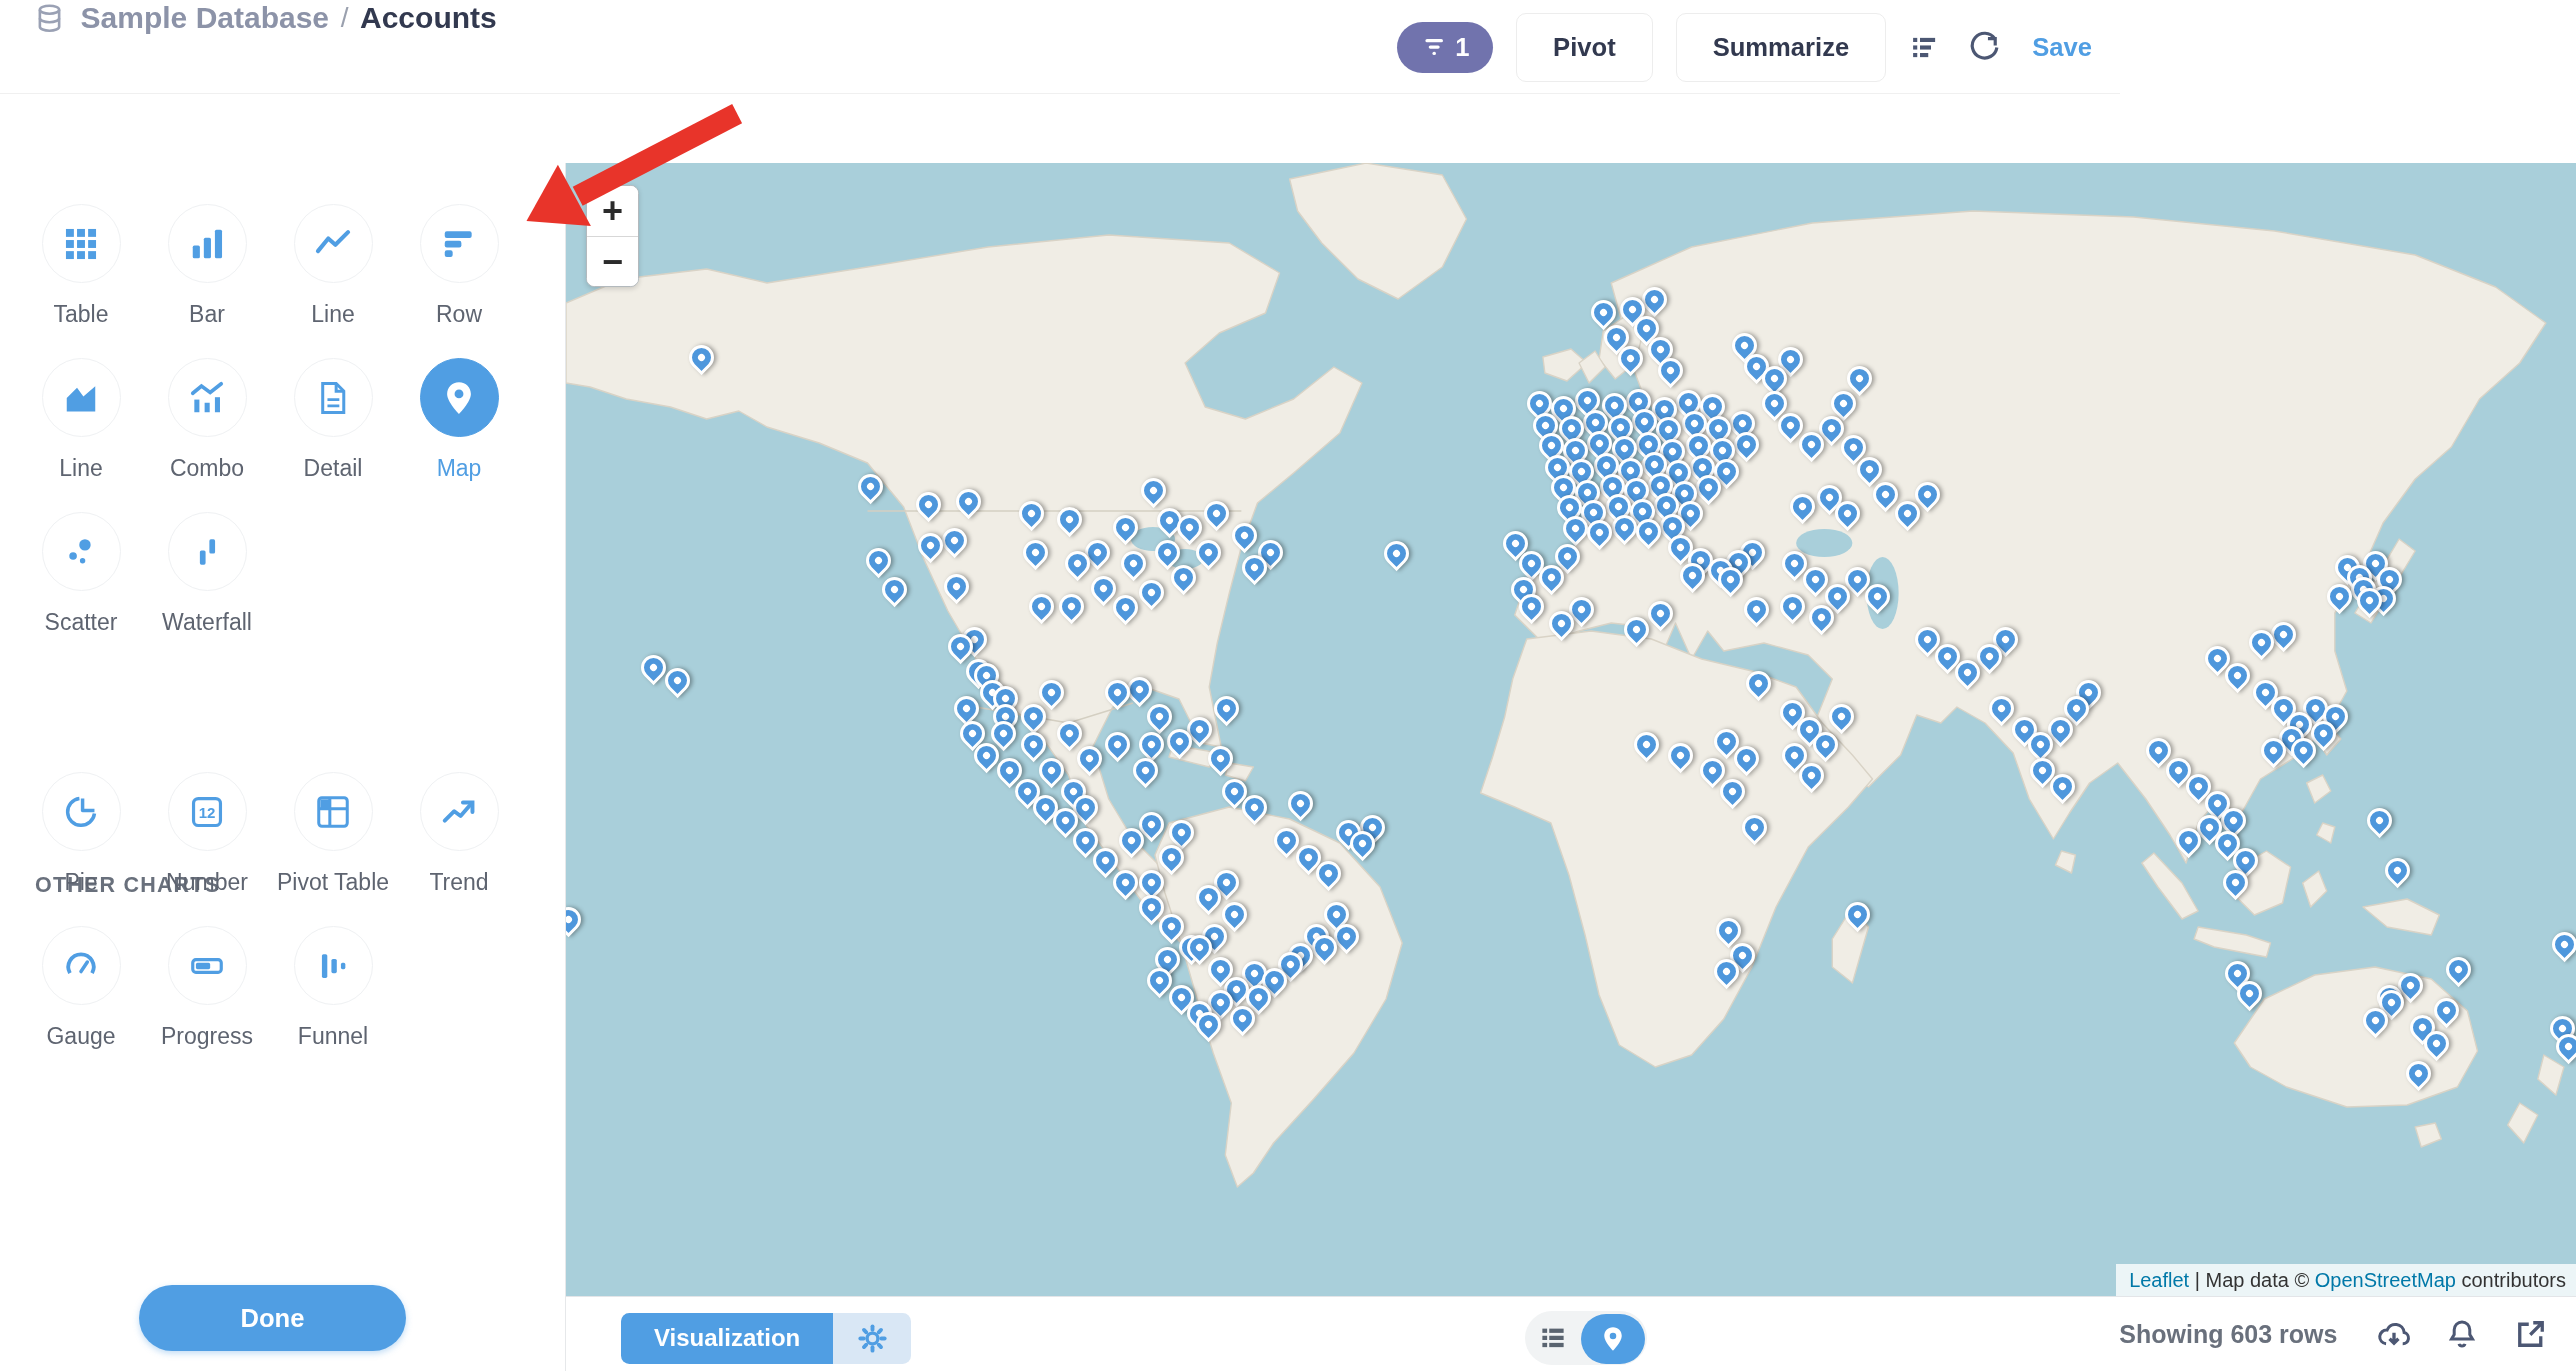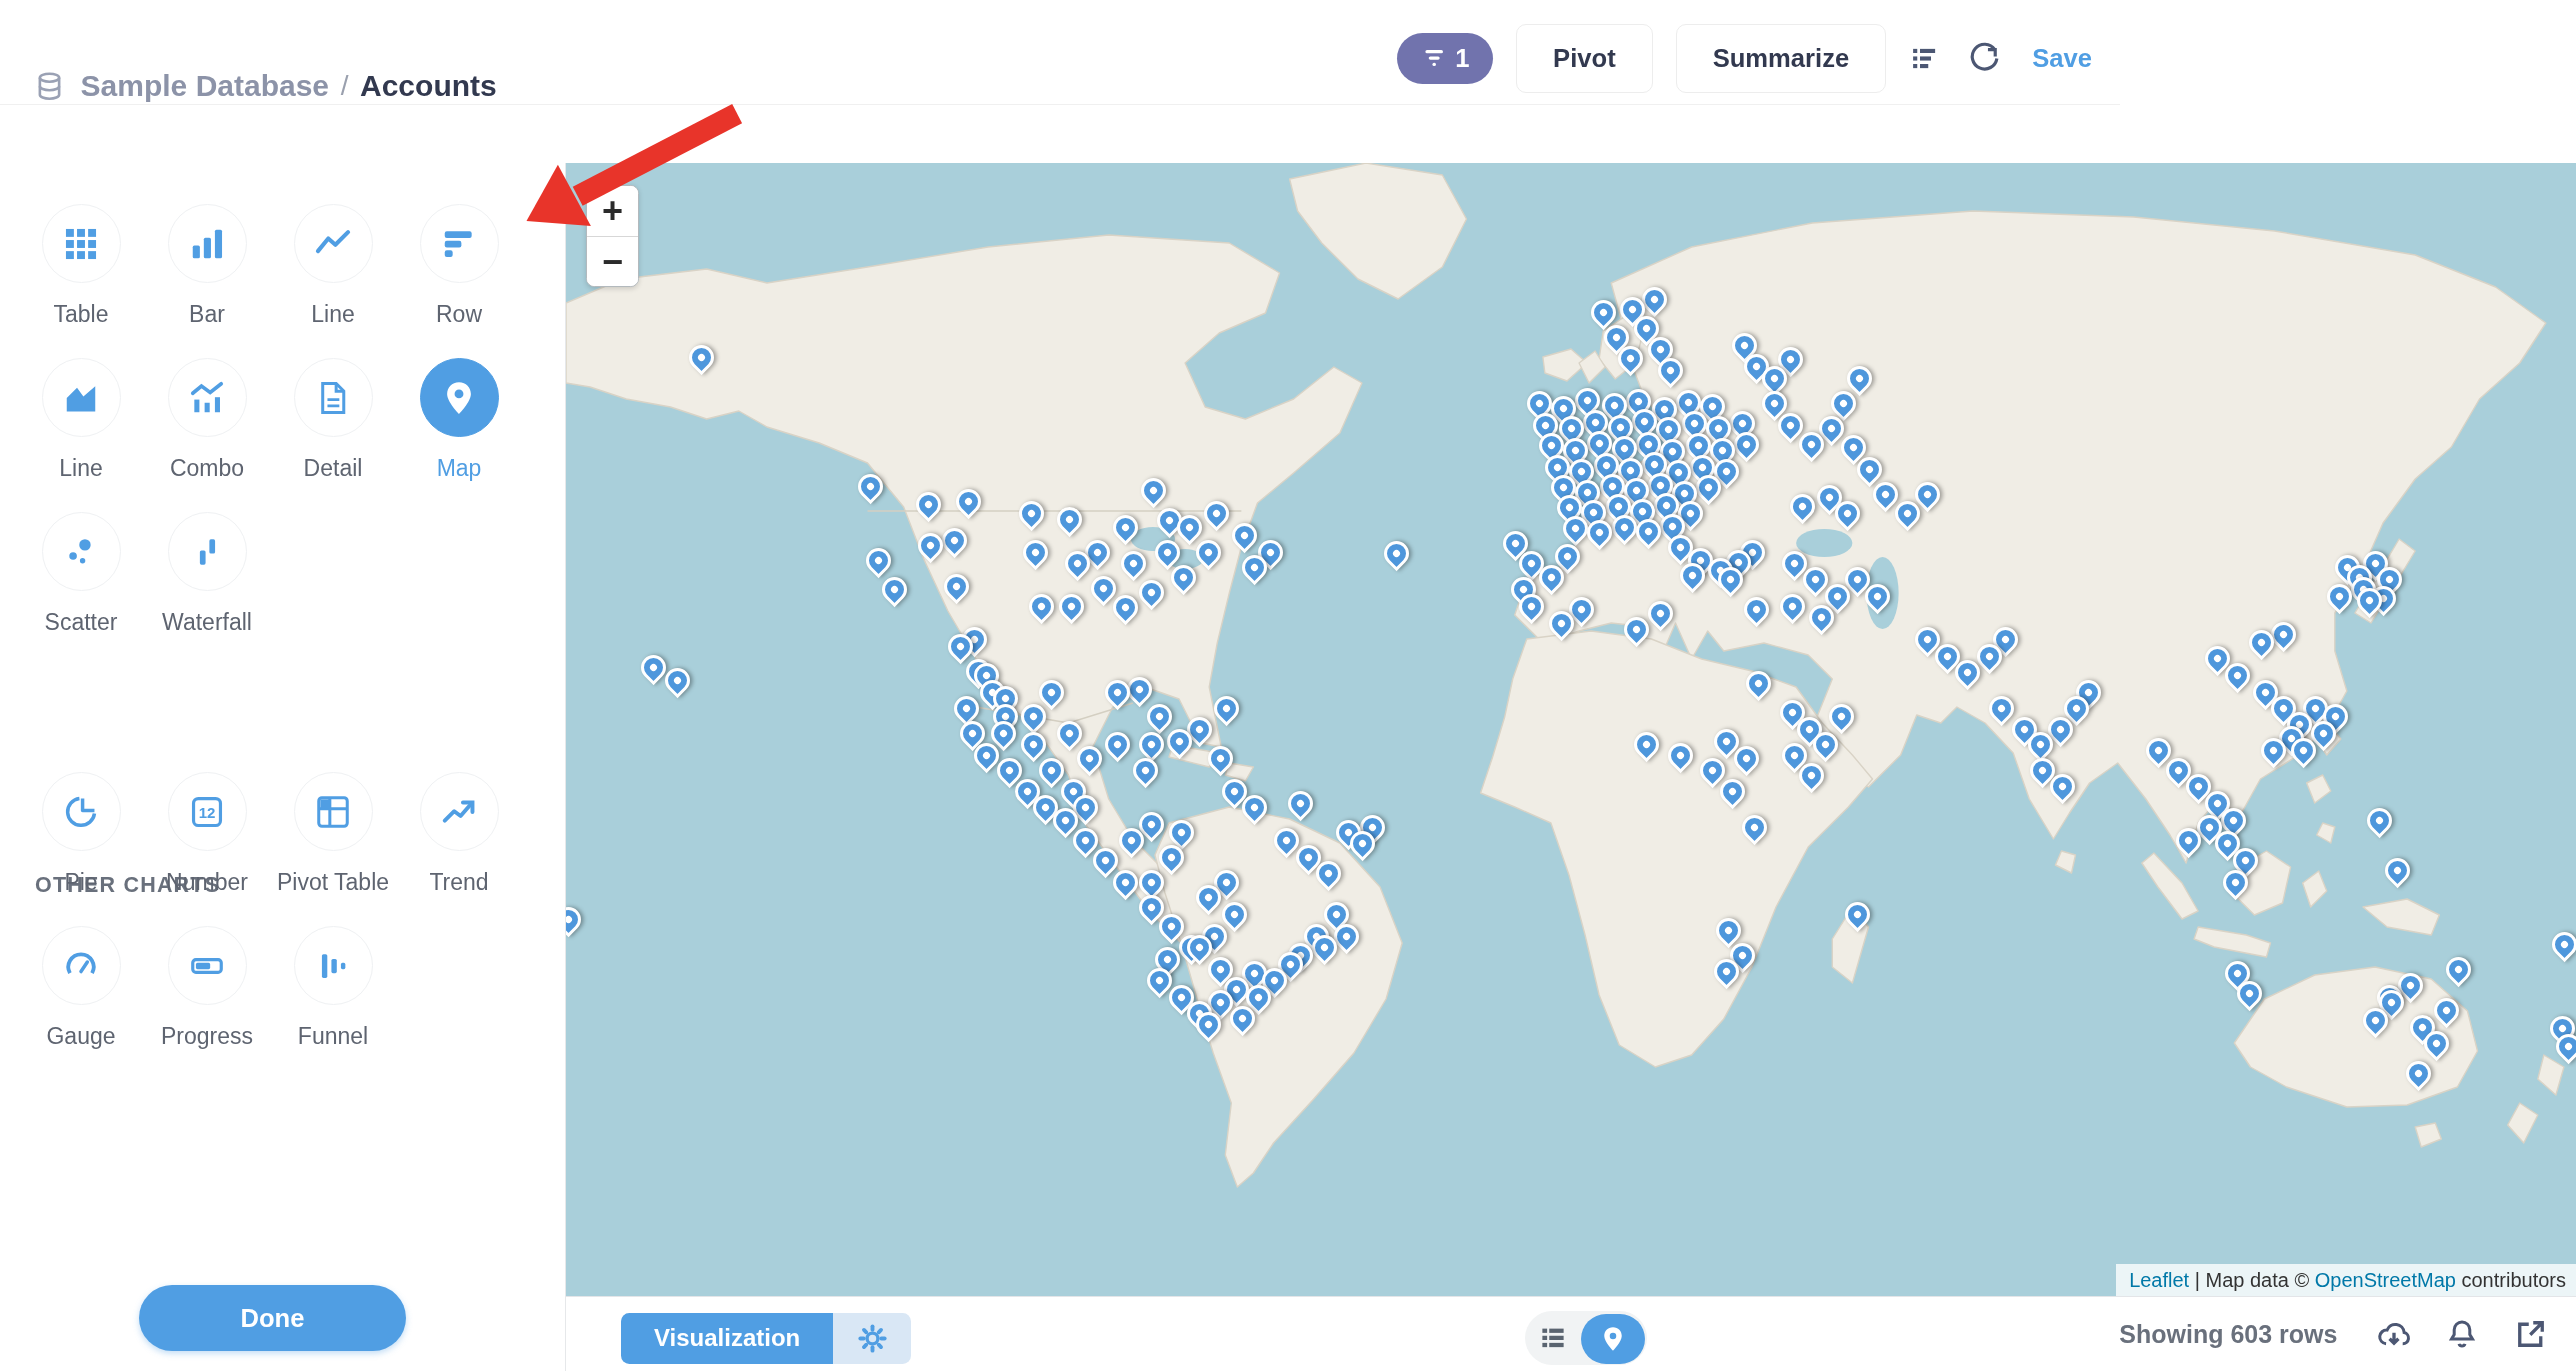--- a/index.html
+++ b/index.html
@@ -2,21 +2,21 @@
 <html style="font-size:13.2px"><head>
 <meta charset="utf-8">
 <style>
   * { margin:0; padding:0; box-sizing:border-box; }
   html,body { width:2576px; height:1371px; }
   body { font-family:"Liberation Sans", sans-serif; background:#fff; overflow:hidden; }
   .app { position:relative; width:2576px; height:1371px; background:#fff; }
 
   
   .header { position:absolute; left:0; top:0; width:2120px; height:94px; background:#fff;
-            border-bottom:1.7px solid #f0f0f0; display:flex; align-items:flex-end;margin-top:11px; }
+            border-bottom:1.7px solid #f0f0f0; display:flex; align-items:flex-start; }
   .breadcrumb { display:flex; align-items:center; gap:11.6px; margin-left:33px; }
   .crumb-db { color:#8c93a8; font-size:30px; font-weight:700; }
   .crumb-sep { color:#9aa0ae; font-size:28px; font-weight:400; }
   .crumb-table { color:#32394f; font-size:30px; font-weight:700; }
   .header-right { position:absolute; right:28px; top:0; height:94px; display:flex; align-items:center; gap:23px; }
   .filter-badge { display:flex; align-items:center; justify-content:center; gap:8.3px;
                   width:96px; height:51px; border-radius:26.4px; background:#7173ad; color:#fff;
                   font-size:25.6px; font-weight:700; cursor:pointer; }
   .hdr-btn { height:69px; padding:0 36px; display:flex; align-items:center; background:#fff;
              border:1.7px solid #ededed; border-radius:10px; color:#32394f; font-size:25.6px;

